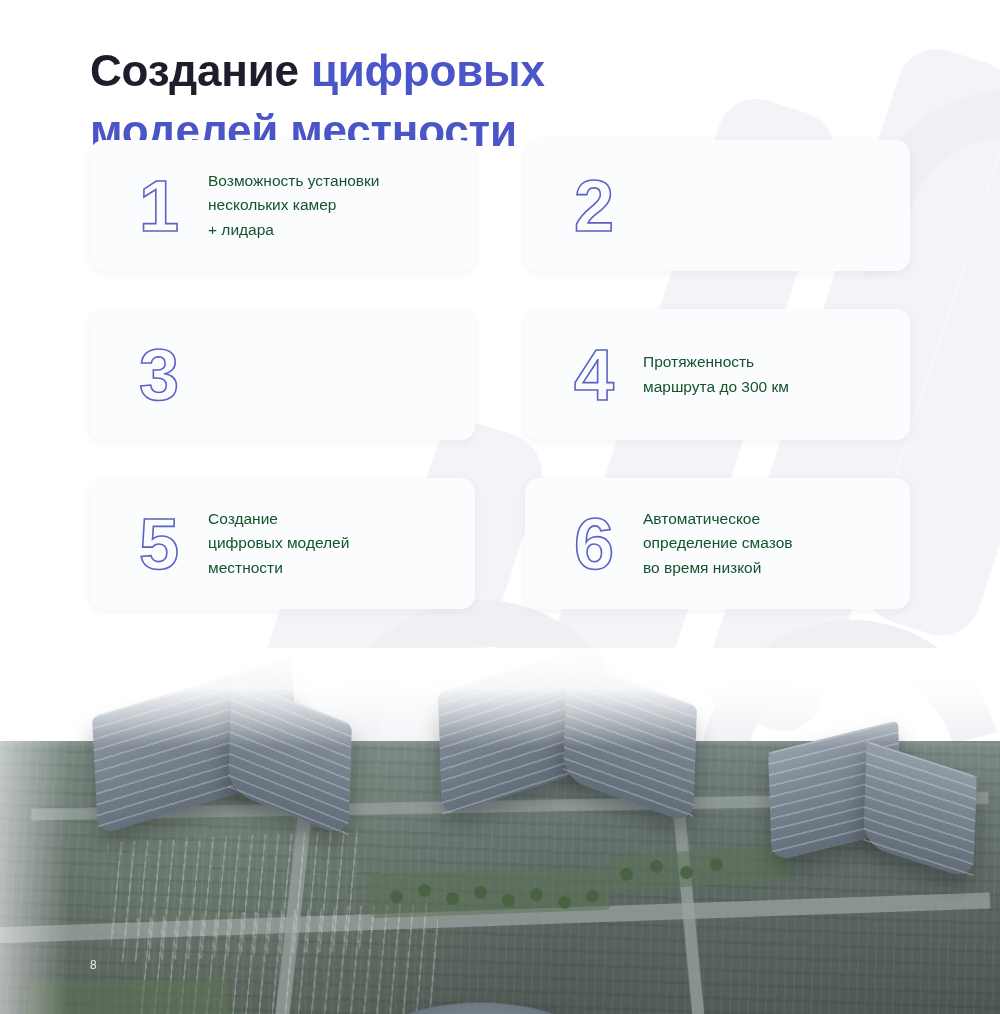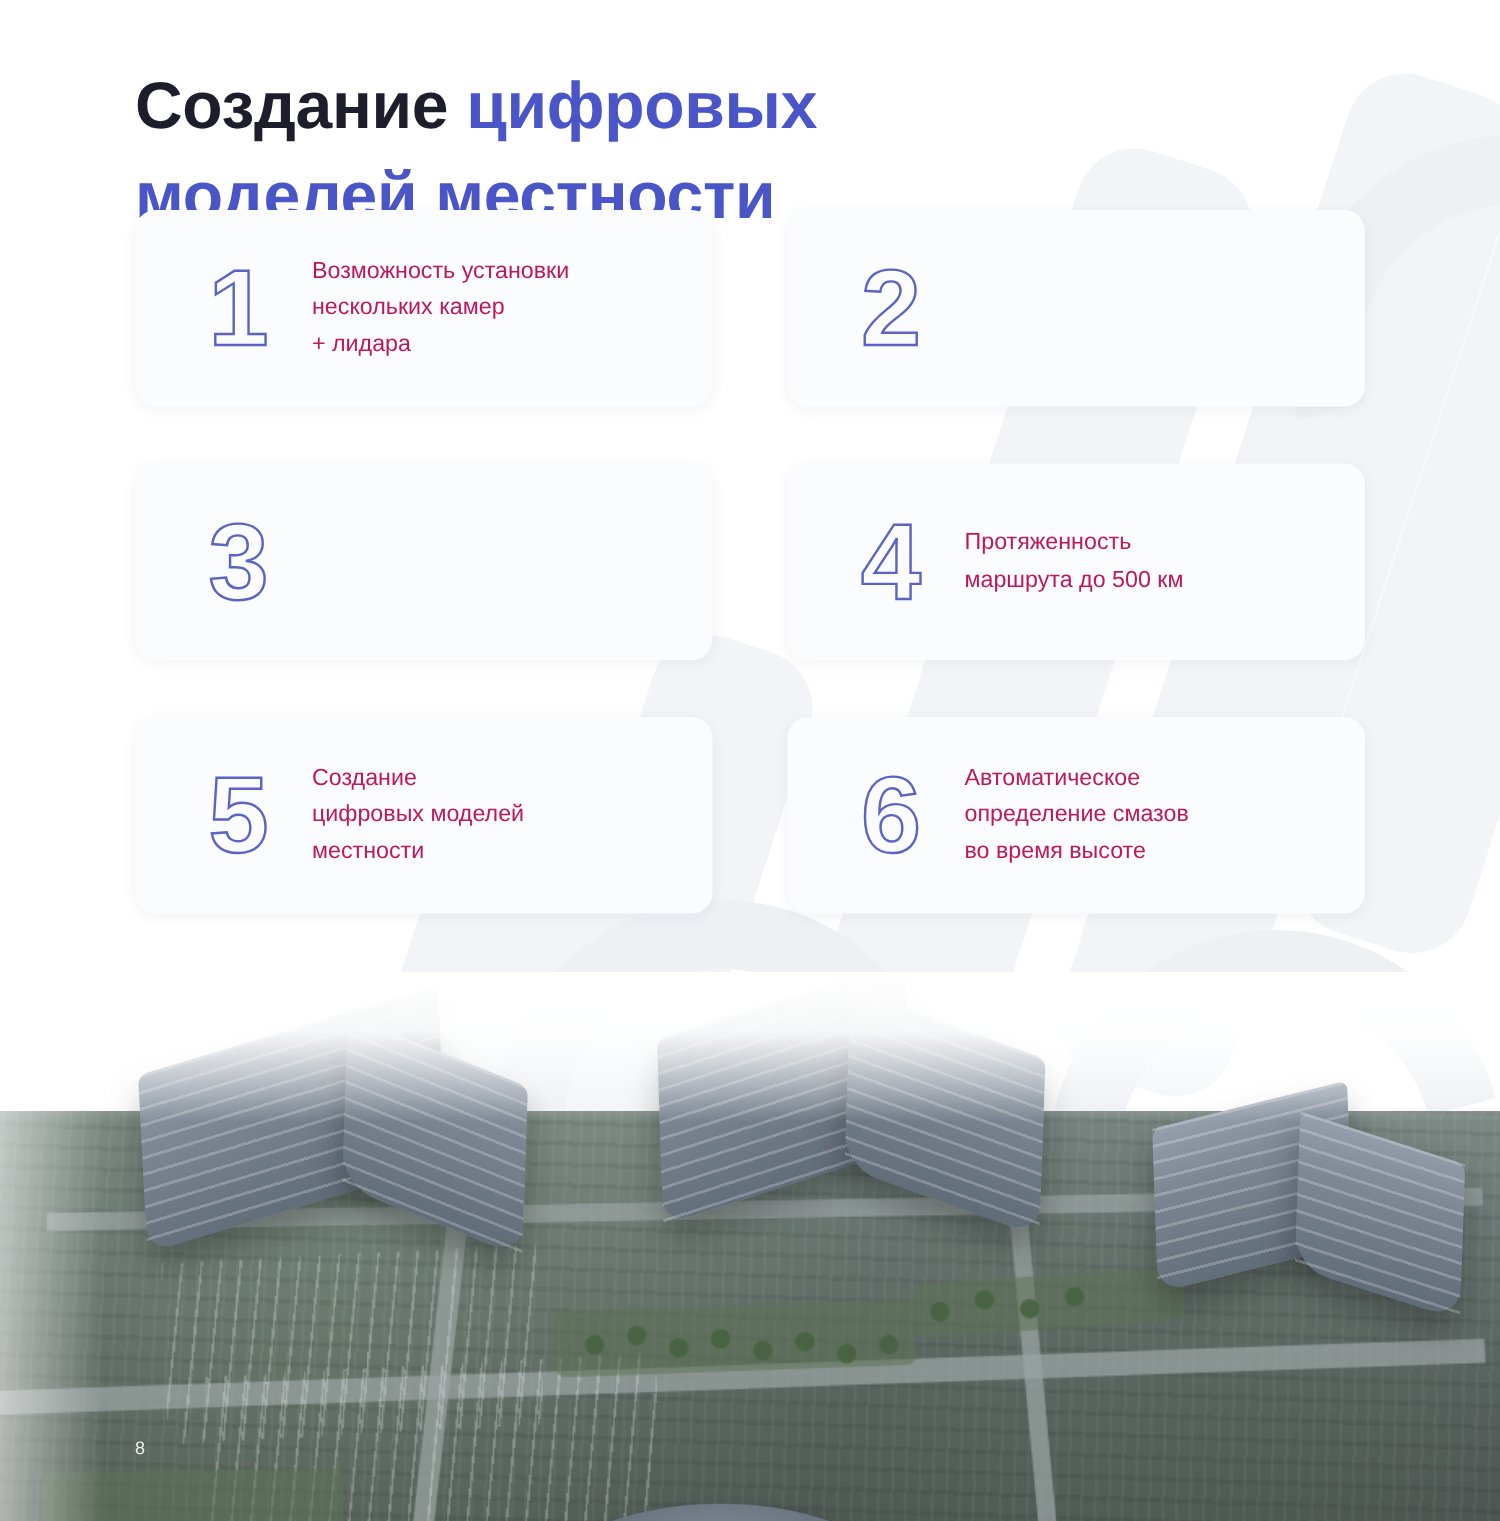--- a/index.html
+++ b/index.html
@@ -95,21 +95,21 @@
     -webkit-text-stroke: 1.6px #5b64c4;
     width: 86px;
     flex: 0 0 86px;
     text-align: center;
     font-family: "Liberation Sans", sans-serif;
     user-select: none;
   }
   .card-text {
     font-size: 15.5px;
     line-height: 1.55;
-    color: #be185d;
+    color: #14532d;
     white-space: pre-line;
     padding-left: 6px;
   }
 
   
   .photo {
     position: absolute;
     left: 0;
     top: 648px;
     width: 1000px;
@@ -278,35 +278,35 @@
       <div class="card-number">2</div>
     </div>
 
     <div class="card">
       <div class="card-number">3</div>
     </div>
 
     <div class="card">
       <div class="card-number">4</div>
       <div class="card-text">Протяженность
-маршрута до 500 км</div>
+маршрута до 300 км</div>
     </div>
 
     <div class="card">
       <div class="card-number">5</div>
       <div class="card-text">Создание
 цифровых моделей
 местности</div>
     </div>
 
     <div class="card">
       <div class="card-number">6</div>
       <div class="card-text">Автоматическое
 определение смазов
-во время высоте</div>
+во время низкой</div>
     </div>
 
   </div>
 
   <div class="photo">
     <div class="photo-ground">
       <div class="ground-noise"></div>
       <div class="road r1"></div>
       <div class="road r2"></div>
       <div class="road r3"></div>

